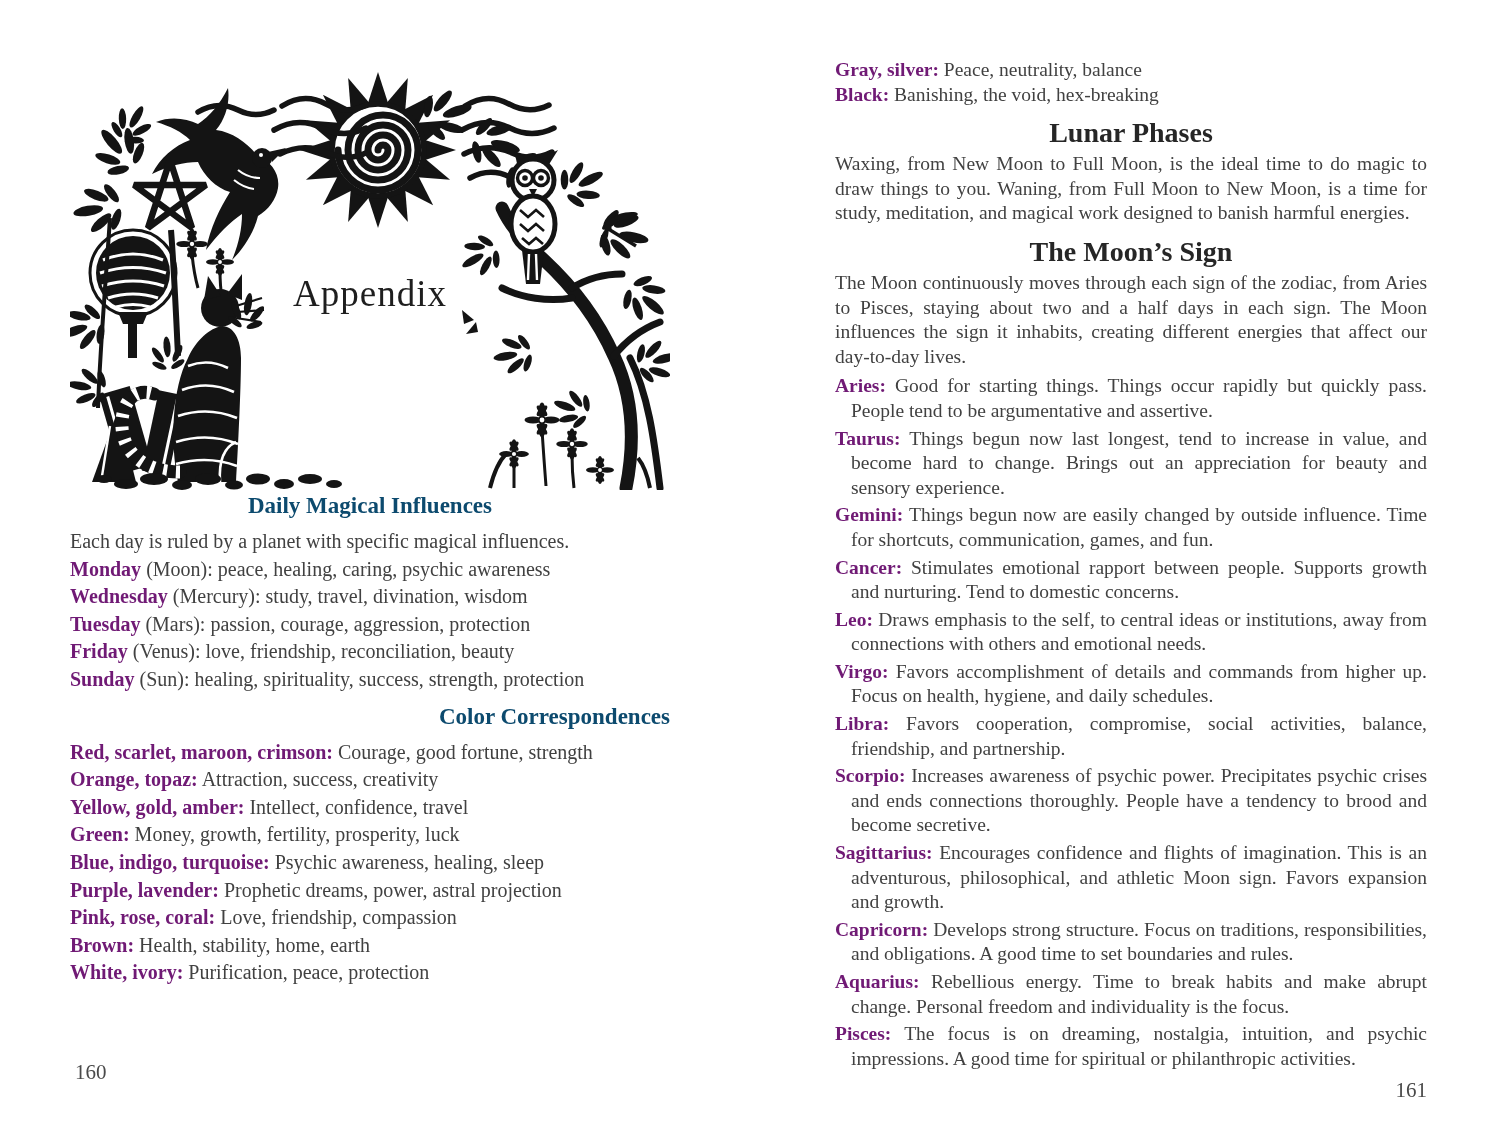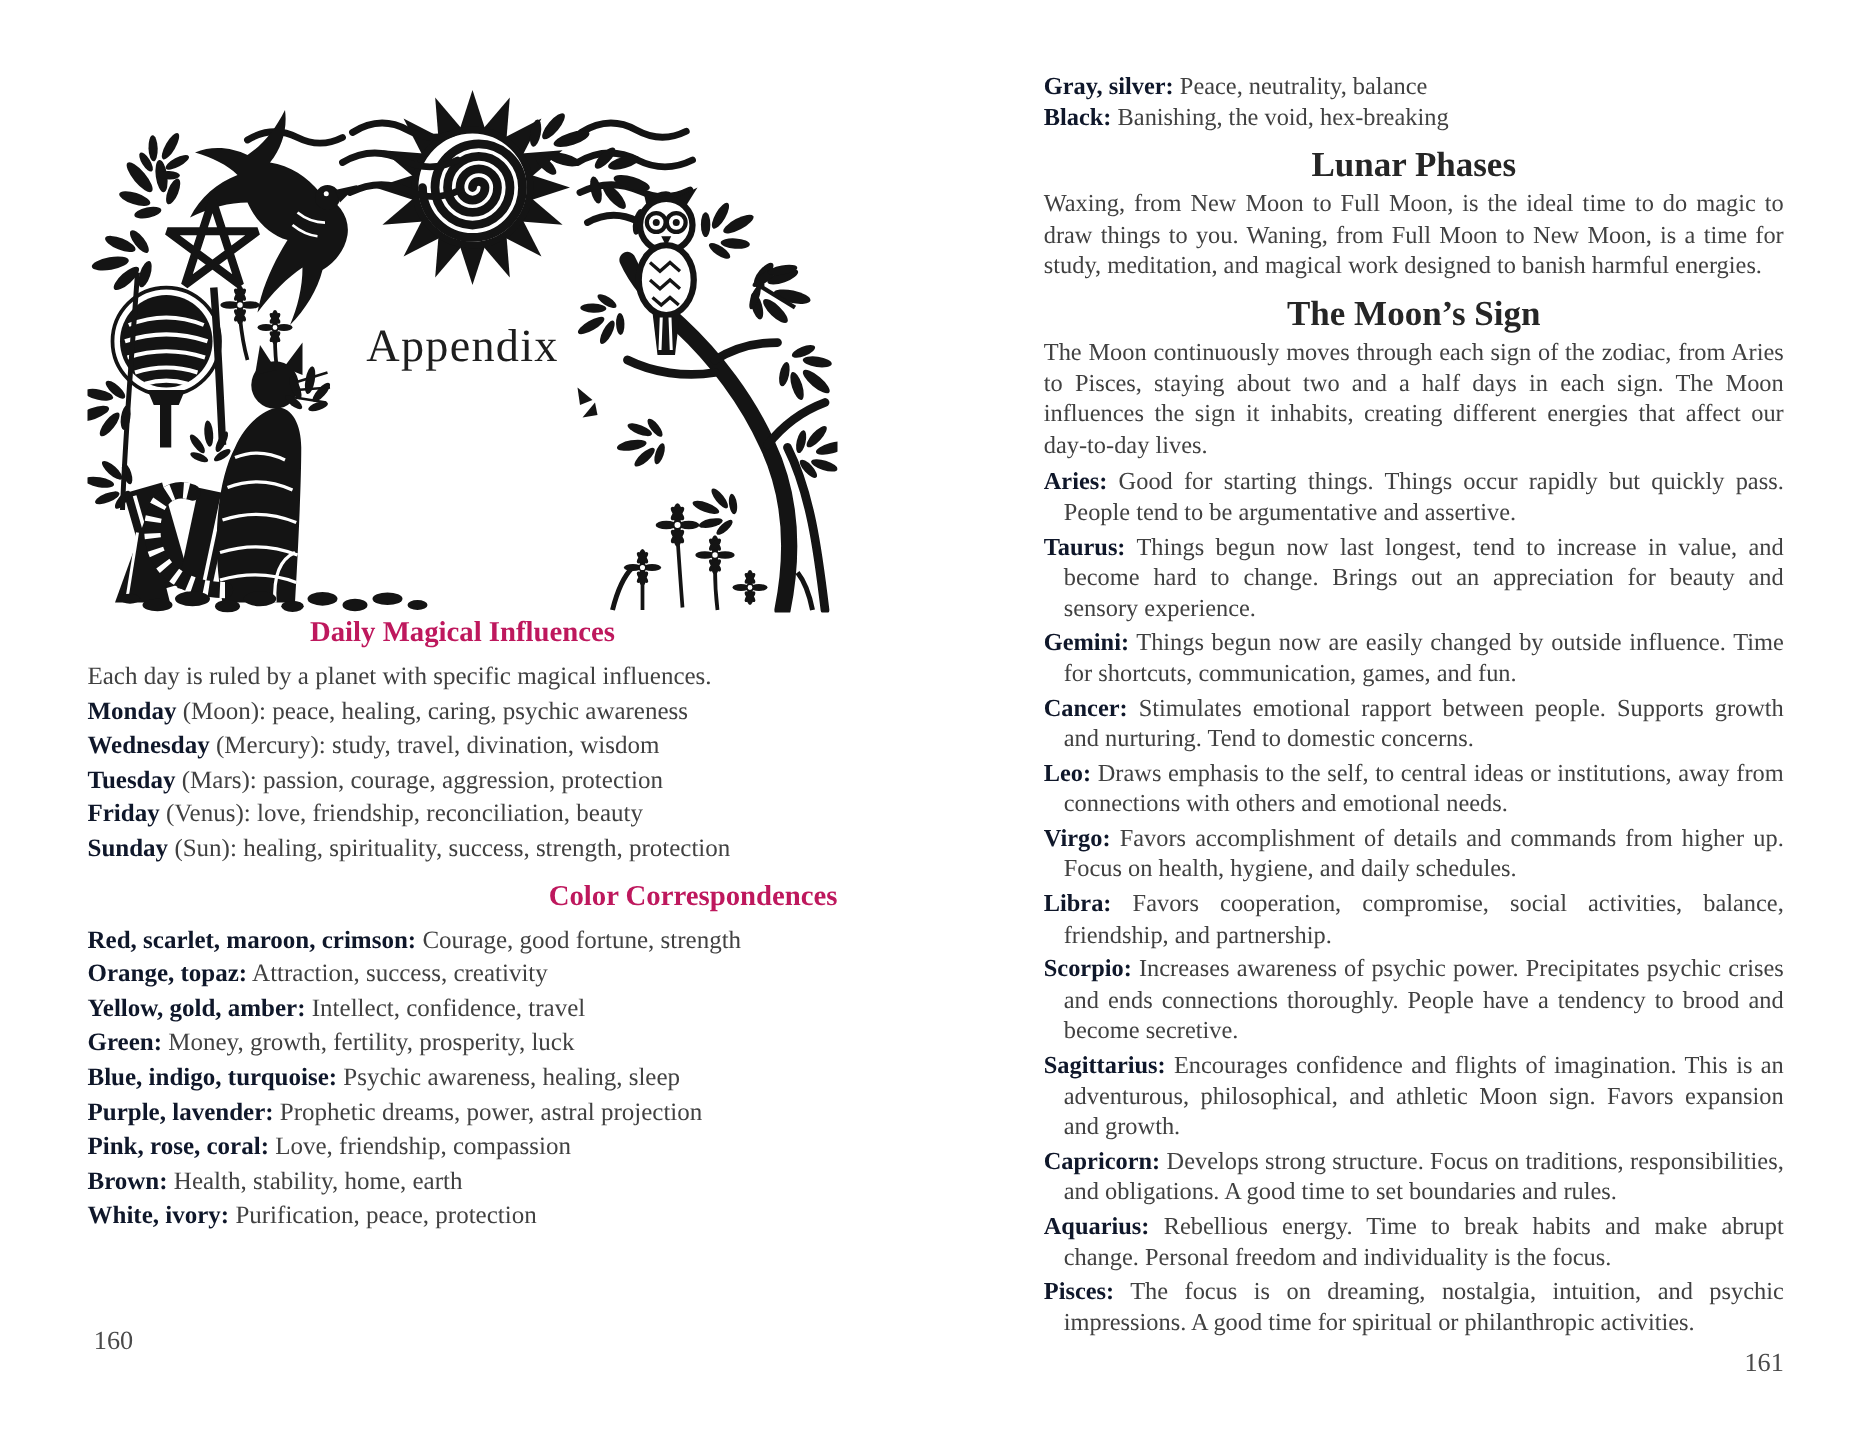--- a/index.html
+++ b/index.html
@@ -10,39 +10,39 @@
     color:#414141;
   }
   .page{position:absolute;top:0;}
   #page-left{left:70px;width:600px;}
   #page-right{left:835px;width:592px;}
 
   
   .illustration{position:relative;margin-top:58px;height:432px;}
   .illustration svg{position:absolute;left:0;top:0;}
   .appendix-title{
-    position:absolute;top:198px;left:0;right:0;margin:0;
+    position:absolute;top:198px;left:0;right:0;margin:16px;
     text-align:center;font-size:37px;font-weight:normal;
     color:#1e1e1e;letter-spacing:1px;
   }
 
   
   .sec-heading{
-    font-size:23px;line-height:28px;font-weight:bold;color:#be185d;
+    font-size:23px;line-height:28px;font-weight:bold;color:#0c4a6e;
     text-align:center;margin:2px 0 8px;
   }
   .sec-heading.second{margin-top:9px;text-align:right;}
   .sec-heading-r{
     font-size:28px;line-height:27px;font-weight:bold;color:#262626;
     text-align:center;margin:12px 0 6px;
   }
 
   
   .line{margin:0;font-size:20px;line-height:27.6px;}
-  .lead{font-weight:bold;color:#0f172a;}
+  .lead{font-weight:bold;color:#701a75;}
 
   
   .jline{margin:0;font-size:19.5px;line-height:24.6px;text-align:justify;}
   .zentry{
     margin:0 0 3px;font-size:19.5px;line-height:24.6px;text-align:justify;
     padding-left:16px;text-indent:-16px;
   }
   .zlist{margin-top:5px;}
   .rp-top{padding-top:58px;}
 

